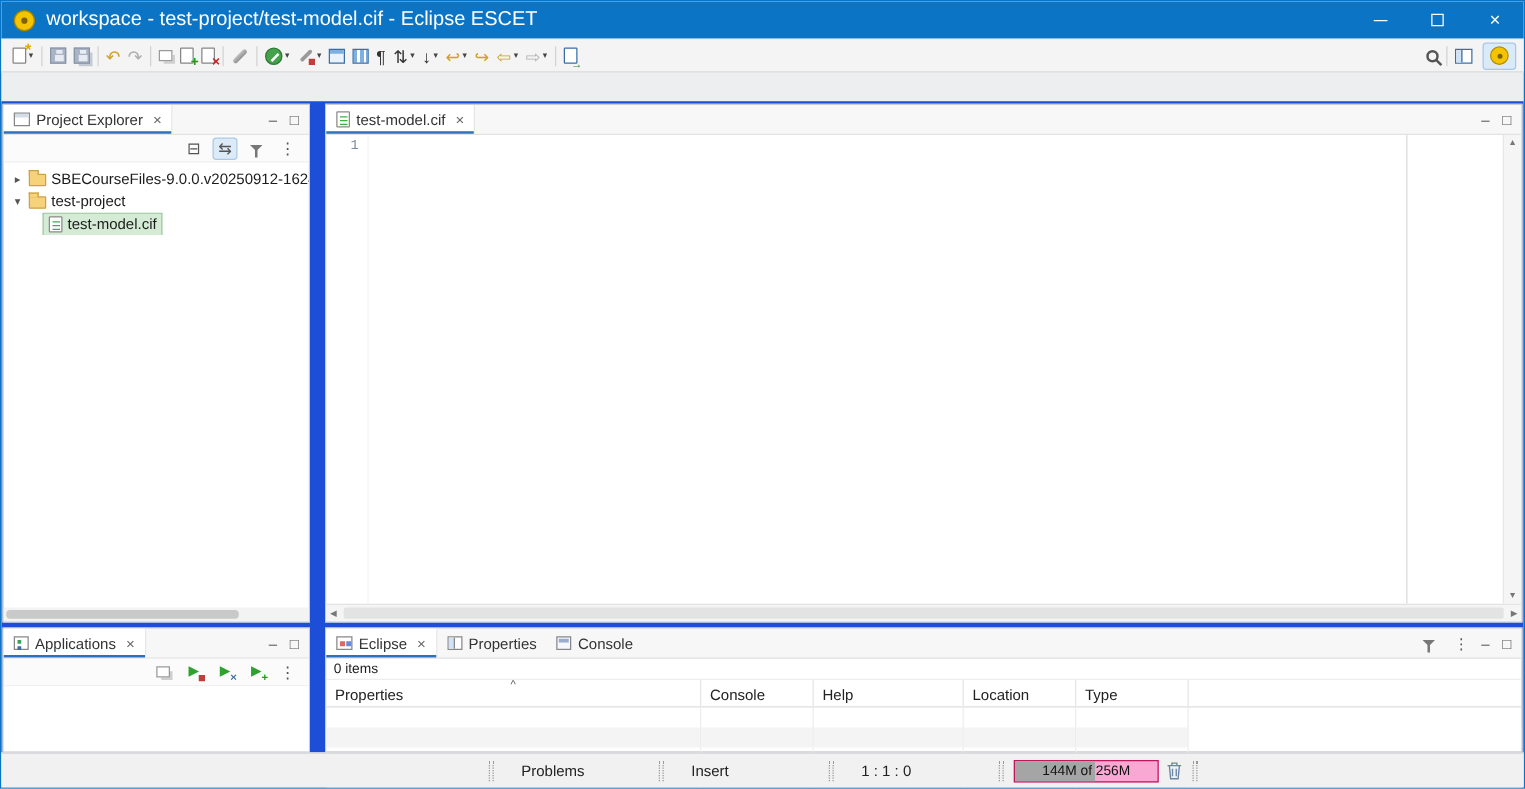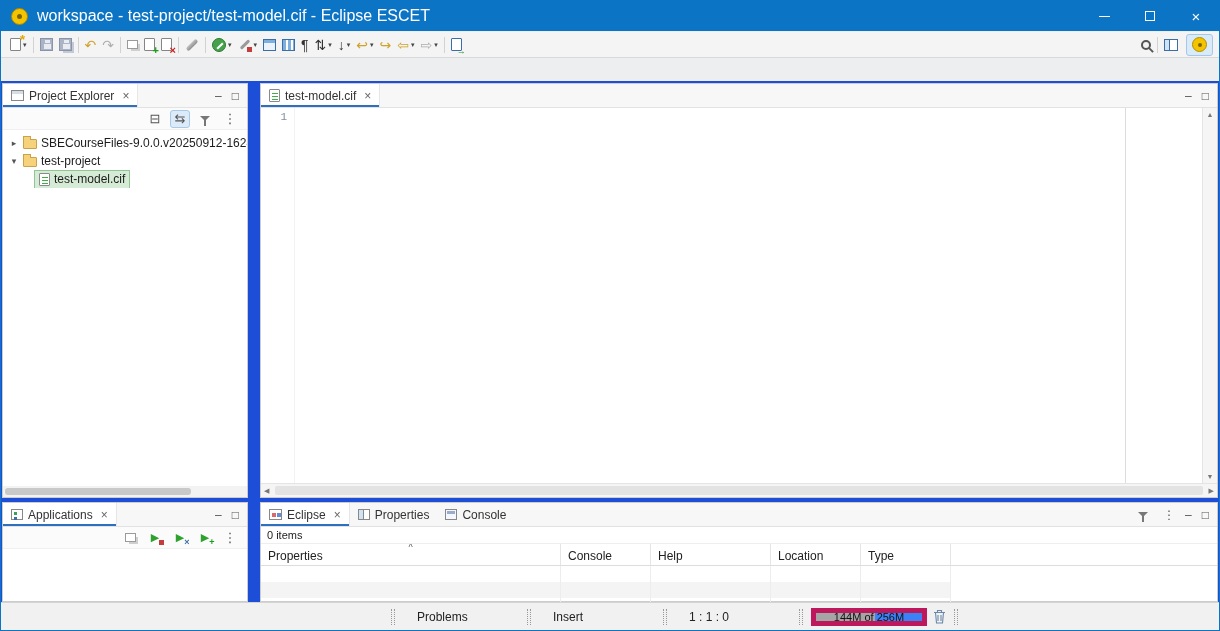--- a/index.html
+++ b/index.html
@@ -129,21 +129,21 @@
   .td{border-right:1px solid #ededed}
   .td.no-b{border-right:none}
   .tbl-row.alt .td{background:#f4f4f4}
   .tbl-row.alt .td.no-b{background:#fff}
 
   
   .statusbar{position:absolute;left:0;right:0;bottom:0;height:28px;background:#f1f1f1;border-top:1px solid #d4d4d4;display:flex;align-items:center;font-size:12px;color:#222}
   .sb-gap{width:388px;flex:none}
   .sb-handle{width:4px;height:16px;border-left:1px dotted #999;border-right:1px dotted #999;margin:0 2px;flex:none}
   .sb-cell{width:128px;padding-left:20px;flex:none;white-space:nowrap}
-  .heap{position:relative;width:116px;height:18px;background:#3b82f6;border:5px solid #be185d;margin-left:6px;flex:none}
+  .heap{position:relative;width:116px;height:18px;background:#f9a8d4;border:1px solid #be185d;margin-left:6px;flex:none}
   .heap-fill{position:absolute;left:0;top:0;bottom:0;background:#a5a5a5}
   .heap-label{position:absolute;inset:0;display:flex;align-items:center;justify-content:center;font-size:11px;color:#111}
   .trash-btn{margin:0 6px;display:flex;align-items:center}
 </style>
 </head>
 <body>
 
 <div class="window">
 
   <div class="titlebar">

